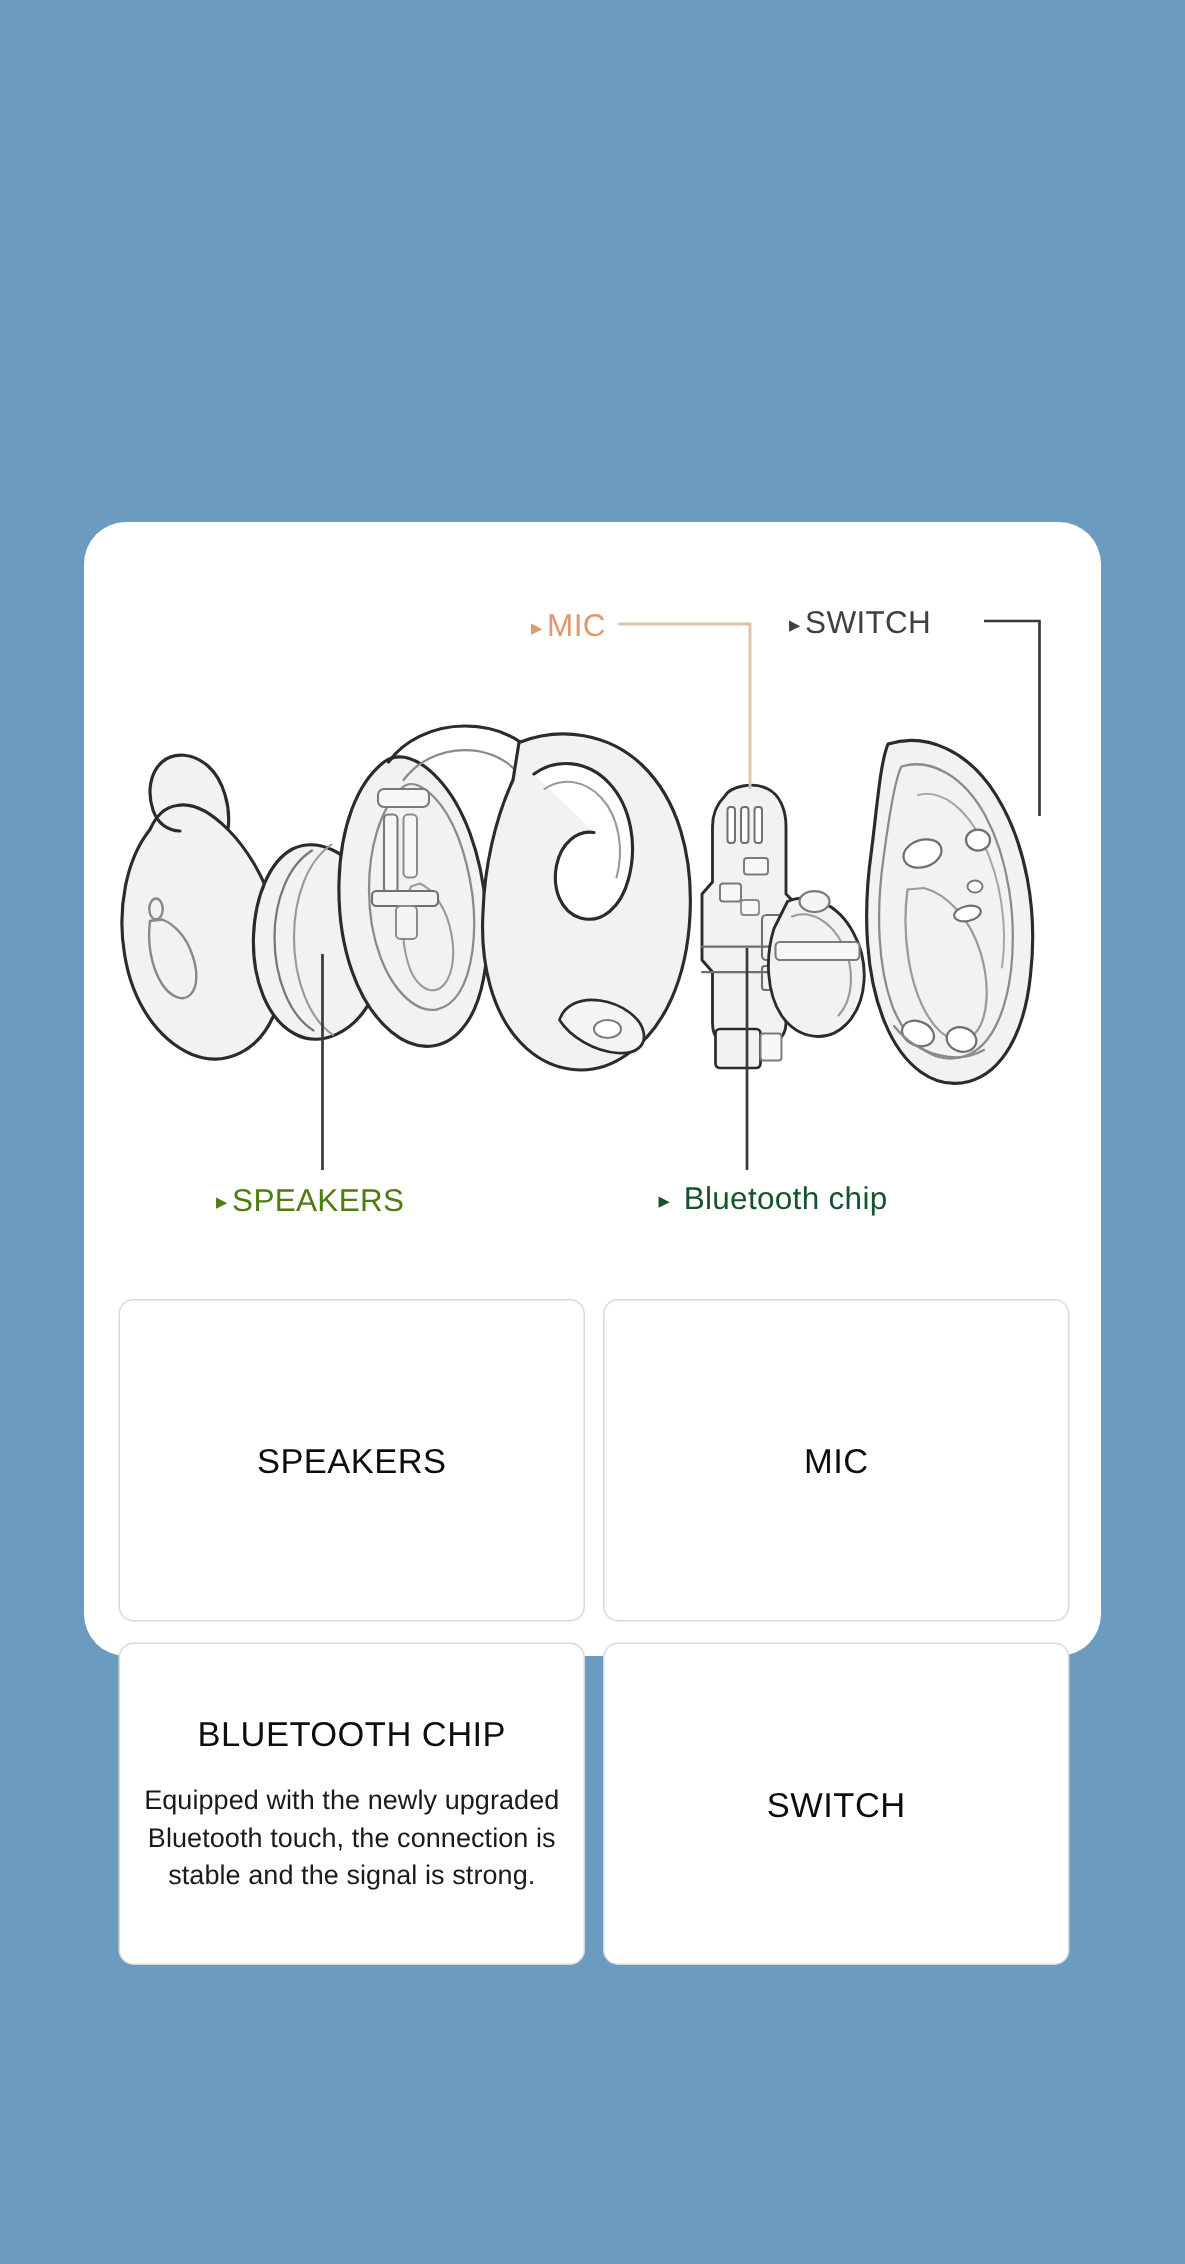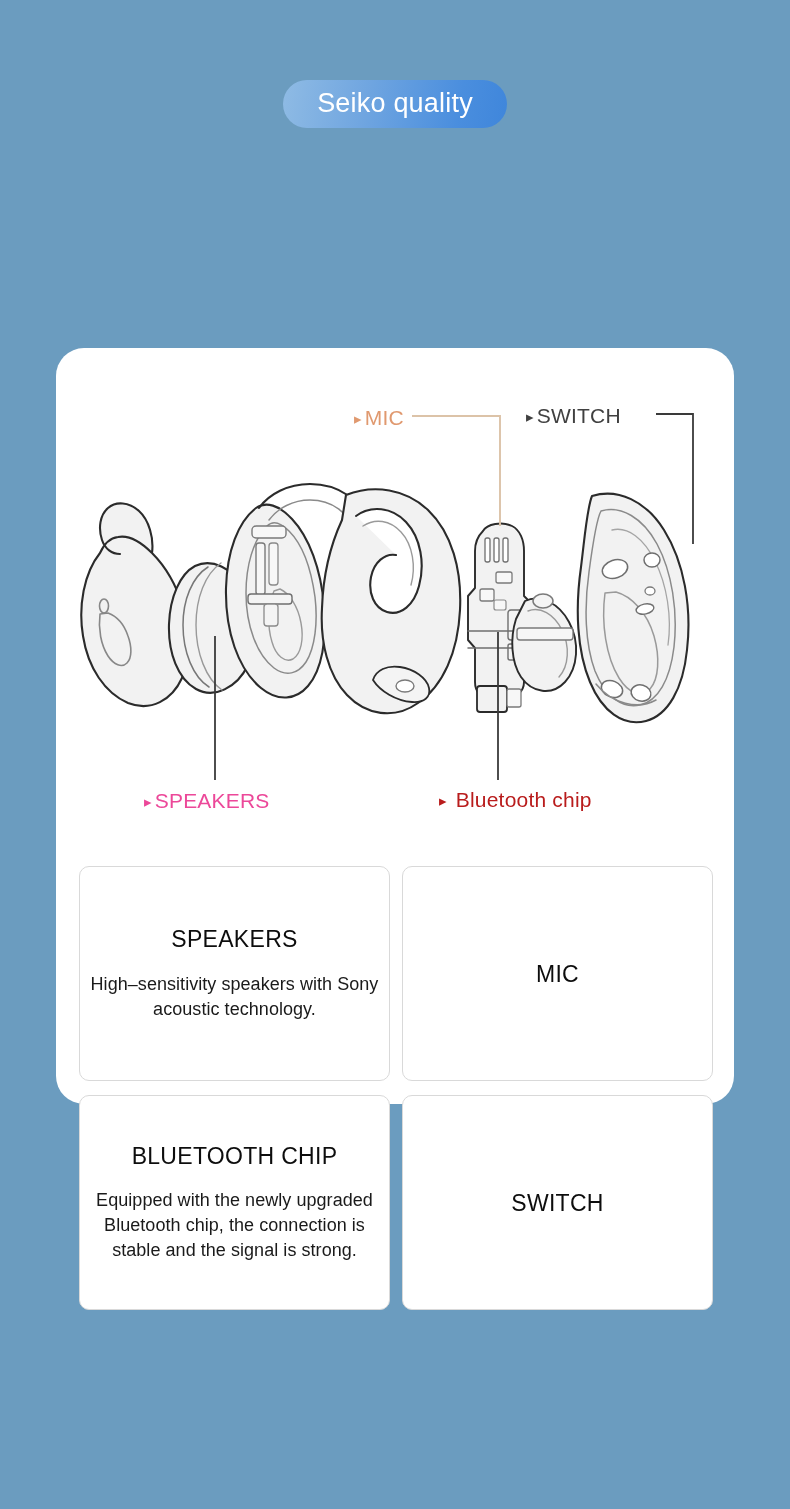--- a/index.html
+++ b/index.html
@@ -77,22 +77,22 @@
   }
   .lbl .tri {
     display: inline-block;
     margin-right: 3px;
     font-size: 15px;
     line-height: 21px;
     vertical-align: 1px;
   }
   .lbl-mic  { left: 298px; top: 58px;  color: #e0996f; }
   .lbl-sw   { left: 470px; top: 56px;  color: #404040; }
-  .lbl-spk  { left: 88px;  top: 441px; color: #ec4899; }
-  .lbl-bt   { left: 383px; top: 440px; color: #b91c1c; }
+  .lbl-spk  { left: 88px;  top: 441px; color: #4d7c0f; }
+  .lbl-bt   { left: 383px; top: 440px; color: #14532d; }
   .lbl-bt .txt { font-weight: 400; }
 
   
   .cards {
     position: absolute;
     left: 23px;
     top: 518px;
     width: 634px;
     display: grid;
     grid-template-columns: 311px 311px;
@@ -125,23 +125,20 @@
     text-align: center;
     letter-spacing: 0.05px;
   }
   .card-mic .card-body { margin-top: 18px; }
   .card-bt  .card-body { margin-top: 18px; }
 </style>
 </head>
 <body>
 
 <div class="hero">
-  <div class="badge-wrap">
-    <span class="badge">Seiko quality</span>
-  </div>
 </div>
 
 <div class="panel">
 
   <div class="diagram">
     <svg width="678" height="480" viewBox="0 0 678 480" xmlns="http://www.w3.org/2000/svg">
       <g fill="#f2f2f2" stroke="#2b2b2b" stroke-width="2.1" stroke-linejoin="round" stroke-linecap="round">
 
         <path d="M44 205 C28 225 22 258 27 288 C32 320 49 345 72 355
                  C95 364 116 352 126 330 C136 308 134 282 127 259
@@ -263,30 +260,29 @@
     </div>
     <div class="lbl lbl-bt">
       <span class="tri">▸</span> <span class="txt">Bluetooth chip</span>
     </div>
   </div>
 
   <div class="cards">
 
     <div class="card card-spk">
       <div class="card-title">SPEAKERS</div>
-      <div class="card-body">High–sensitivity speakers with Sony acoustic technology.</div>
     </div>
 
     <div class="card card-mic">
       <div class="card-title">MIC</div>
     </div>
 
     <div class="card card-bt">
       <div class="card-title">BLUETOOTH CHIP</div>
-      <div class="card-body">Equipped with the newly upgraded Bluetooth chip, the connection is stable and the signal is strong.</div>
+      <div class="card-body">Equipped with the newly upgraded Bluetooth touch, the connection is stable and the signal is strong.</div>
     </div>
 
     <div class="card card-sw">
       <div class="card-title">SWITCH</div>
     </div>
 
   </div>
 </div>
 
 </body></html>

